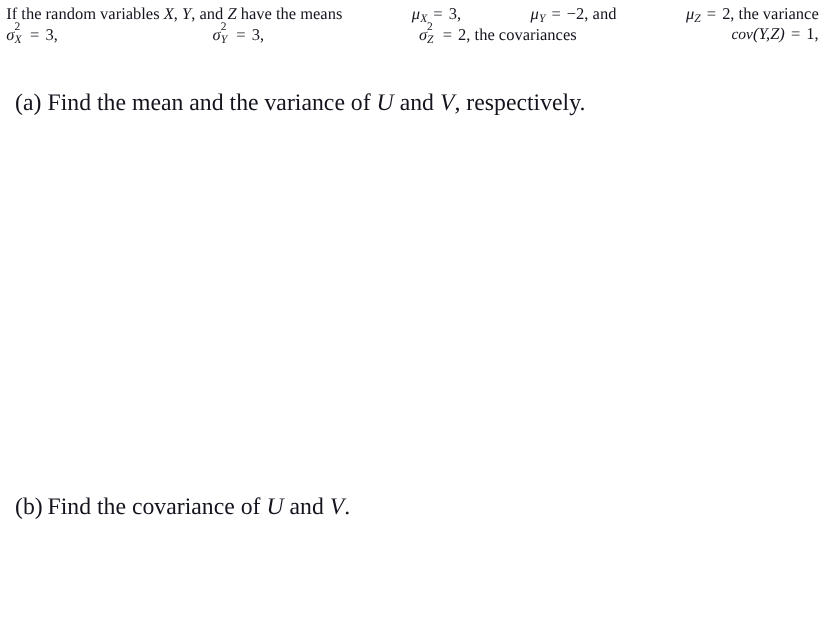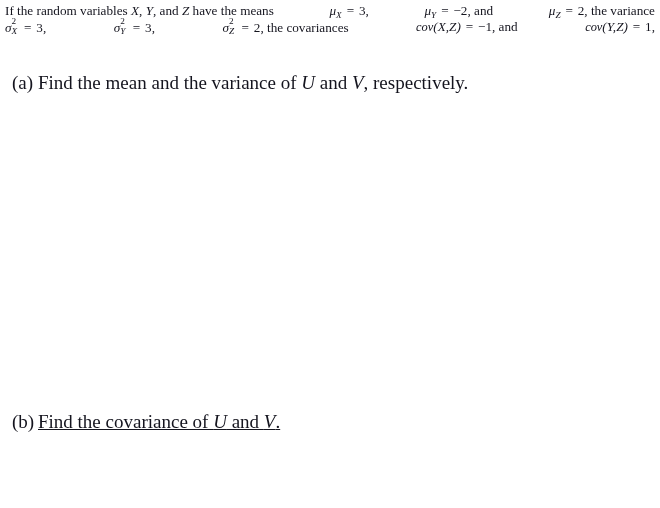--- a/index.html
+++ b/index.html
@@ -101,21 +101,21 @@
     position: absolute;
     font-size: 19px;
     line-height: 16px;
     white-space: nowrap;
   }
   .part .lbl {
     display: inline-block;
     width: 26px;
   }
   #part-a { left: 12px; top: 75px; }
-  #part-b { left: 12px; top: 414px; text-decoration: underline; }
+  #part-b { left: 12px; top: 398px; }
 
   .answer-space {
     position: absolute;
     left: 12px;
     top: 96px;
     width: 636px;
     height: 298px;
   }
 </style>
 </head>
@@ -129,21 +129,20 @@
       <span class="w"><span>If the random variables </span><span class="mi">X</span><span>, </span><span class="mi">Y</span><span>, and </span><span class="mi">Z</span><span> have the means </span></span>
       <span class="w"><span class="mi">μ</span><sub class="msub">X</sub><span class="op"> = </span><span>3</span><span>, </span></span>
       <span class="w"><span class="mi">μ</span><sub class="msub">Y</sub><span class="op"> = </span><span>−2</span><span>, and </span></span>
       <span class="w"><span class="mi">μ</span><sub class="msub">Z</sub><span class="op"> = </span><span>2</span><span>, the variance</span></span>
     </span>
 
     <span class="ln just">
       <span class="w"><span class="sigvar"><span class="base">σ</span><span class="stk"><span class="sup">2</span><span class="sub">X</span></span></span><span class="op"> = </span><span>3</span><span>, </span></span>
       <span class="w"><span class="sigvar"><span class="base">σ</span><span class="stk"><span class="sup">2</span><span class="sub">Y</span></span></span><span class="op"> = </span><span>3</span><span>, </span></span>
       <span class="w"><span class="sigvar"><span class="base">σ</span><span class="stk"><span class="sup">2</span><span class="sub">Z</span></span></span><span class="op"> = </span><span>2</span><span>, the covariances </span></span>
-      <span class="w"><span class="mfun">cov</span><span class="mi">(X,Z)</span><span class="op"> = </span><span>−1</span><span>, and </span></span>
       <span class="w"><span class="mfun">cov</span><span class="mi">(Y,Z)</span><span class="op"> = </span><span>1</span><span>,</span></span>
     </span>
 
 
   </div>
 
   <div class="part" id="part-a">
     <span class="lbl">(a)</span><span>Find the mean and the variance of </span><span class="mi">U</span><span> and </span><span class="mi">V</span><span>, respectively.</span>
   </div>
 

